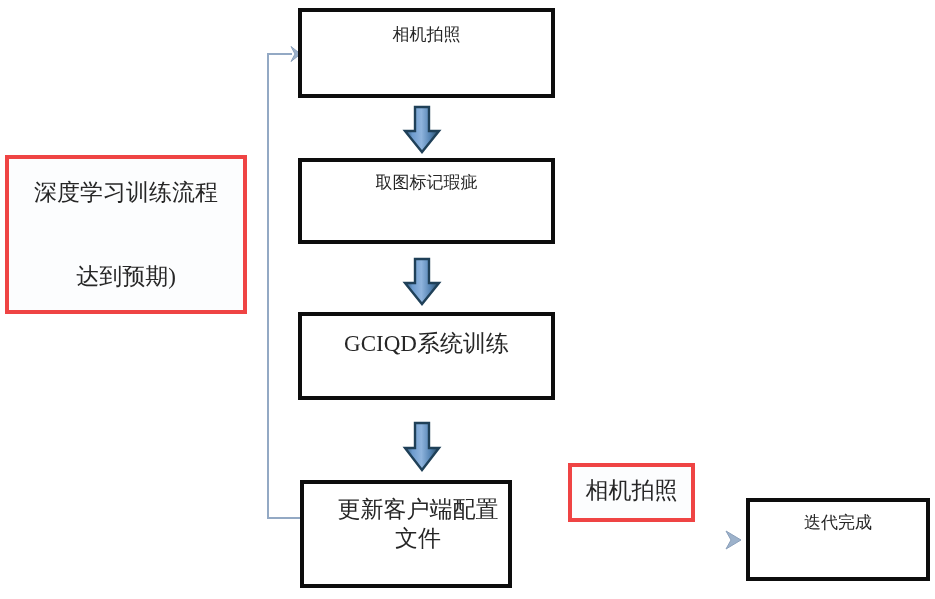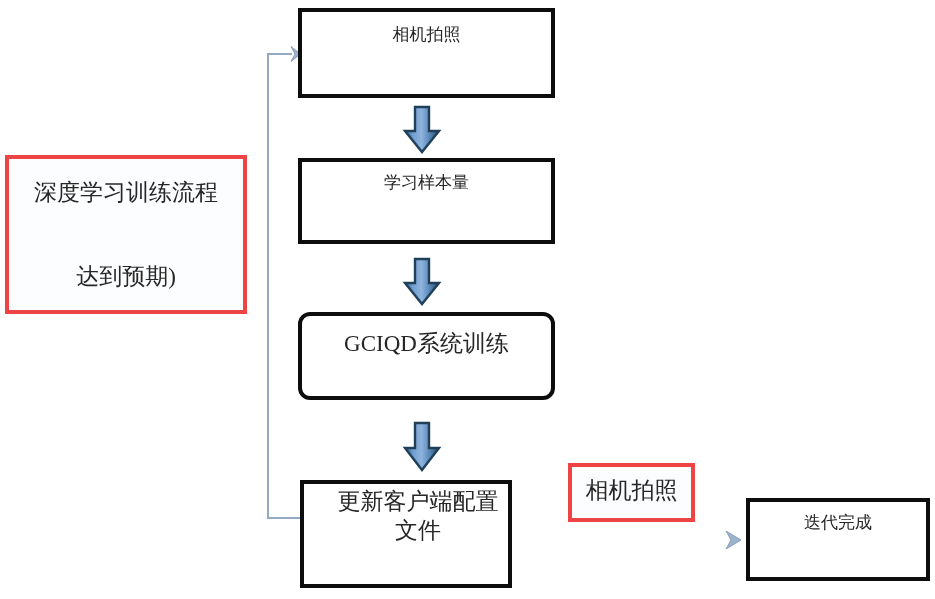--- a/index.html
+++ b/index.html
@@ -94,41 +94,41 @@
     <div class="box-label t26" style="top:12px;">相机拍照</div>
   </div>
 
   <div class="arrow-down" style="left:402px; top:106px;">
     <svg width="40" height="48" viewBox="0 0 40 48">
       <path d="M 13 1 L 27 1 L 27 25 L 37 25 L 20 46 L 3 25 L 13 25 Z" fill="url(#blkArrowGrad)" stroke="#1f4058" stroke-width="2.4" stroke-linejoin="miter"></path>
     </svg>
   </div>
 
   <div class="box box-thick" style="left:298px; top:158px; width:257px; height:86px;">
-    <div class="box-label t26" style="top:10px;">学习样本量</div>
+    <div class="box-label t26" style="top:10px;">取图标记瑕疵</div>
   </div>
 
   <div class="arrow-down" style="left:402px; top:258px;">
     <svg width="40" height="48" viewBox="0 0 40 48">
       <path d="M 13 1 L 27 1 L 27 25 L 37 25 L 20 46 L 3 25 L 13 25 Z" fill="url(#blkArrowGrad)" stroke="#1f4058" stroke-width="2.4" stroke-linejoin="miter"></path>
     </svg>
   </div>
 
-  <div class="box box-thick" style="left:298px; top:312px; width:257px; height:88px;border-radius:12px;">
+  <div class="box box-thick" style="left:298px; top:312px; width:257px; height:88px;">
     <div class="box-label t23" style="top:14px;">GCIQD系统训练</div>
   </div>
 
   <div class="arrow-down" style="left:402px; top:422px;">
     <svg width="40" height="50" viewBox="0 0 40 50">
       <path d="M 13 1 L 27 1 L 27 26 L 37 26 L 20 48 L 3 26 L 13 26 Z" fill="url(#blkArrowGrad)" stroke="#1f4058" stroke-width="2.4" stroke-linejoin="miter"></path>
     </svg>
   </div>
 
   <div class="box box-thick" style="left:300px; top:480px; width:212px; height:108px;">
-    <div class="box-label t23" style="top:4px;padding-left:24px;">更新客户端配置
+    <div class="box-label t23" style="top:12px;padding-left:24px;">更新客户端配置
 文件</div>
   </div>
 
   <div class="box box-thin" style="left:568px; top:463px; width:127px; height:59px;">
     <div class="box-label t23" style="top:10px;">相机拍照</div>
   </div>
 
   <div class="box box-thick" style="left:746px; top:498px; width:184px; height:83px;">
     <div class="box-label t26" style="top:10px;">迭代完成</div>
   </div>

